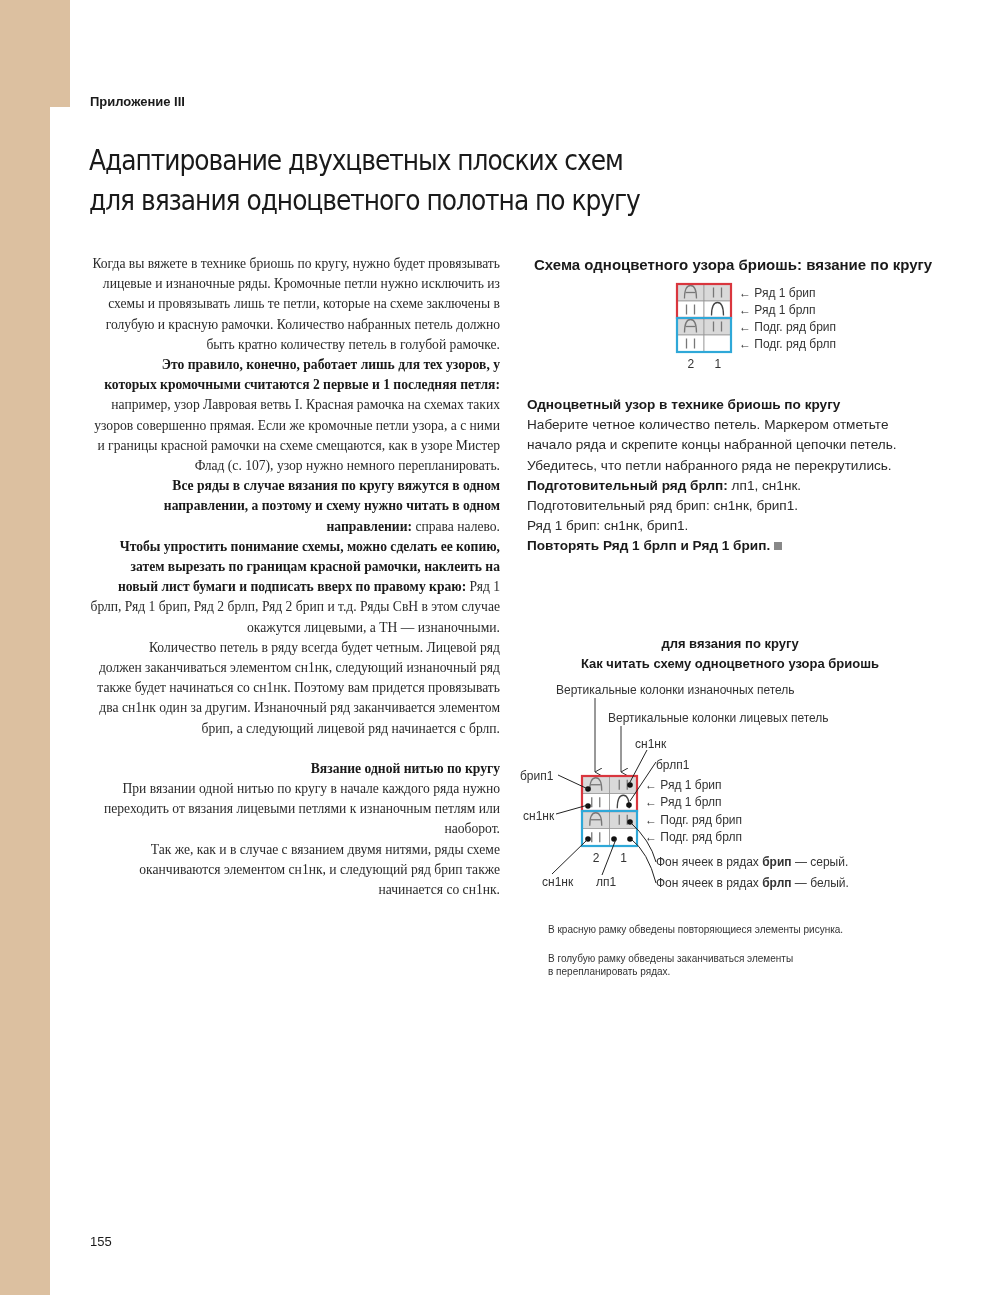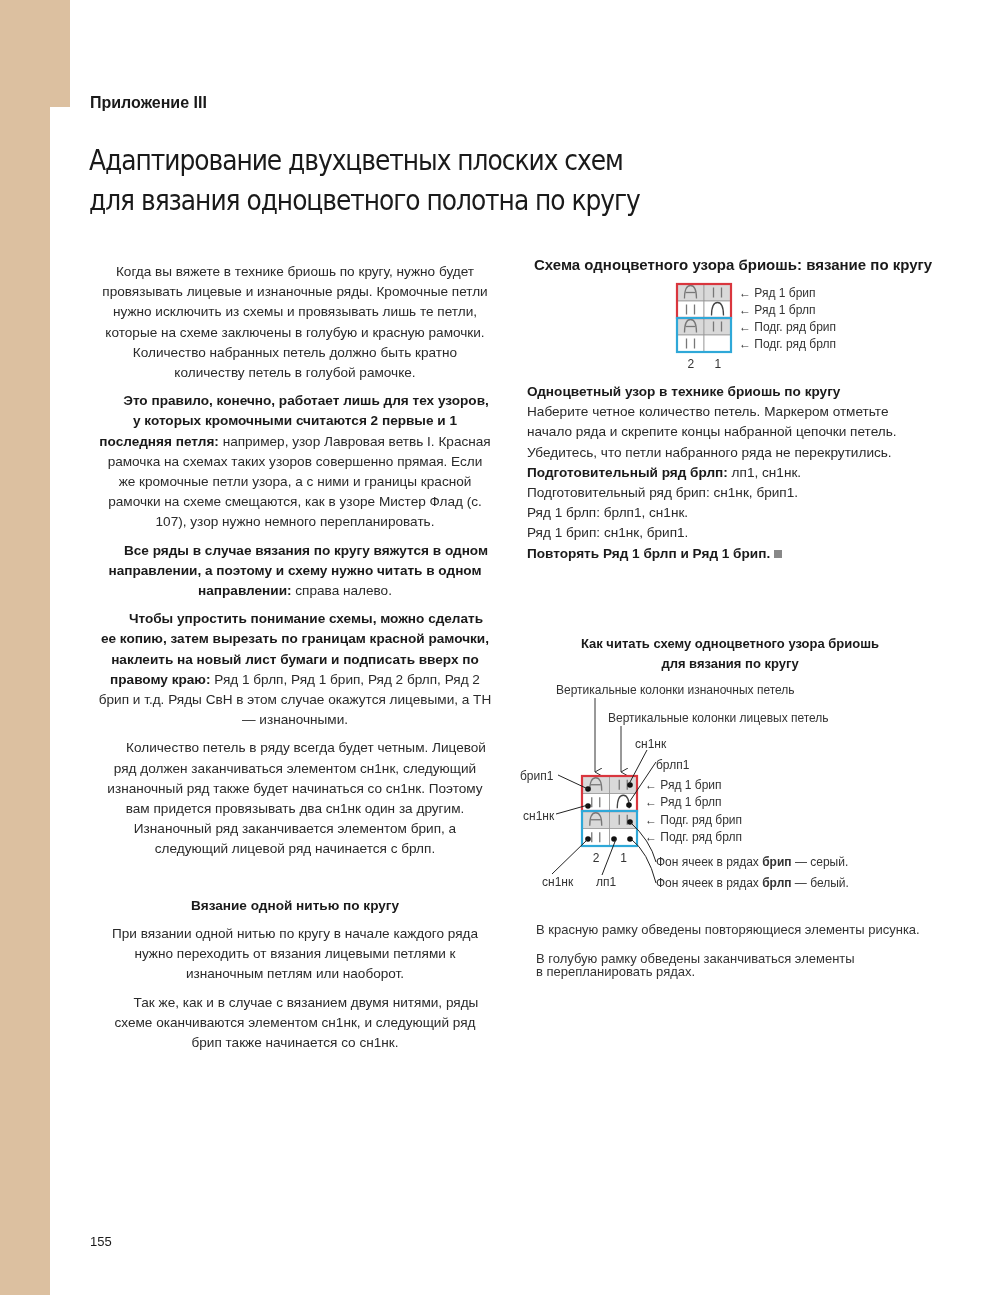--- a/index.html
+++ b/index.html
@@ -4,46 +4,46 @@
 <style>
   html, body { margin: 0; padding: 0; }
   body {
     width: 997px; height: 1295px; position: relative; overflow: hidden;
     background: #ffffff; color: #1a1a1a;
     font-family: "Liberation Sans", "DejaVu Sans", sans-serif;
   }
   .tan-top { position: absolute; left: 0; top: 0; width: 70px; height: 107px; background: #dcc0a0; }
   .tan-side { position: absolute; left: 0; top: 107px; width: 50px; height: 1188px; background: #dcc0a0; }
 
-  .appendix { position: absolute; left: 90px; top: 94px; font-size: 16px; font-weight: bold; color: #1a1a1a; }
+  .appendix { position: absolute; left: 90px; top: 94px; font-size: 13px; font-weight: bold; color: #1a1a1a; }
   .title {
     position: absolute; left: 89px; top: 140px; font-size: 29px; line-height: 40px;
     font-family: "DejaVu Sans", sans-serif; font-weight: normal; letter-spacing: -1.2px;
     transform: scaleX(0.86); transform-origin: left top; width: 700px; color: #1a1a1a;
   }
   .title div { white-space: nowrap; }
 
   .col { position: absolute; font-size: 13.6px; line-height: 20.2px; color: #2a2a2a; }
   .col-left { left: 90px; top: 254px; width: 410px; }
-  .col-left p { margin: 8px; text-align: center; }
+  .col-left p { margin: 0; text-align: right; font-family: Liberation Serif, serif; }
   .ind { text-indent: 22px; }
   .col b, .col .b { font-weight: bold; color: #1a1a1a; }
   .h { font-weight: bold; color: #1a1a1a; }
   .gap { height: 20px; }
 
-  .col-right { left: 527px; top: 382px; width: 400px; }
+  .col-right { left: 527px; top: 395px; width: 400px; }
   .col-right p { margin: 0; }
   .endmark { display: inline-block; width: 8px; height: 8px; background: #888; margin-left: 4px; vertical-align: 0px; }
 
   .chart1-title { position: absolute; left: 534px; top: 256px; font-size: 15px; font-weight: bold; color: #1a1a1a; white-space: nowrap; }
   .chart2-title { position: absolute; left: 520px; top: 634px; width: 420px; text-align: center; font-size: 13px; font-weight: bold; line-height: 20px; color: #1a1a1a; }
 
   svg text { font-family: "Liberation Sans", "DejaVu Sans", sans-serif; }
 
-  .caption { position: absolute; left: 536px; font-size: 13px; color: #333; line-height: 13px; }
+  .caption { position: absolute; left: 548px; font-size: 10px; color: #333; line-height: 13px; }
   .cap1 { top: 923px; }
   .cap2 { top: 952px; }
 
   .page-num { position: absolute; left: 90px; top: 1234px; font-size: 13px; color: #1a1a1a; }
 </style>
 </head>
 <body>
 
 <div class="tan-top"></div>
 <div class="tan-side"></div>
@@ -100,28 +100,27 @@
       <text x="10.5" y="84" font-size="12" fill="#333">2</text>
       <text x="37.5" y="84" font-size="12" fill="#333">1</text>
     </g>
 </svg>
 
 <div class="col col-right">
   <p class="h">Одноцветный узор в технике бриошь по кругу</p>
   <p>Наберите четное количество петель. Маркером отметьте начало ряда и скрепите концы набранной цепочки петель. Убедитесь, что петли набранного ряда не перекрутились.</p>
   <p><span class="b">Подготовительный ряд брлп:</span><span> лп1, сн1нк.</span></p>
   <p>Подготовительный ряд брип: сн1нк, брип1.</p>
-  <p>Ряд 1 брлп: брлп1, сн1нк.</p>
   <p>Ряд 1 брип: сн1нк, брип1.</p>
   <p><span class="b">Повторять Ряд 1 брлп и Ряд 1 брип.</span><span class="endmark"></span></p>
 </div>
 
 <div class="chart2-title">
+  <div>для вязания по кругу</div>
   <div>Как читать схему одноцветного узора бриошь</div>
-  <div>для вязания по кругу</div>
 </div>
 
 <svg style="position:absolute;left:510px;top:680px;" width="420" height="215">
   <defs>
     <marker id="arrowDown" markerWidth="8" markerHeight="8" refX="4" refY="7" orient="auto-start-reverse" markerUnits="userSpaceOnUse">
       <path d="M0,0 L4,7 L8,0" fill="none" stroke="#333" stroke-width="1"></path>
     </marker>
   </defs>
   <text x="46" y="14" font-size="12" fill="#333">Вертикальные колонки изнаночных петель</text>
   <line x1="85" y1="18" x2="85" y2="92" stroke="#333" stroke-width="1" marker-end="url(#arrowDown)"></line>

